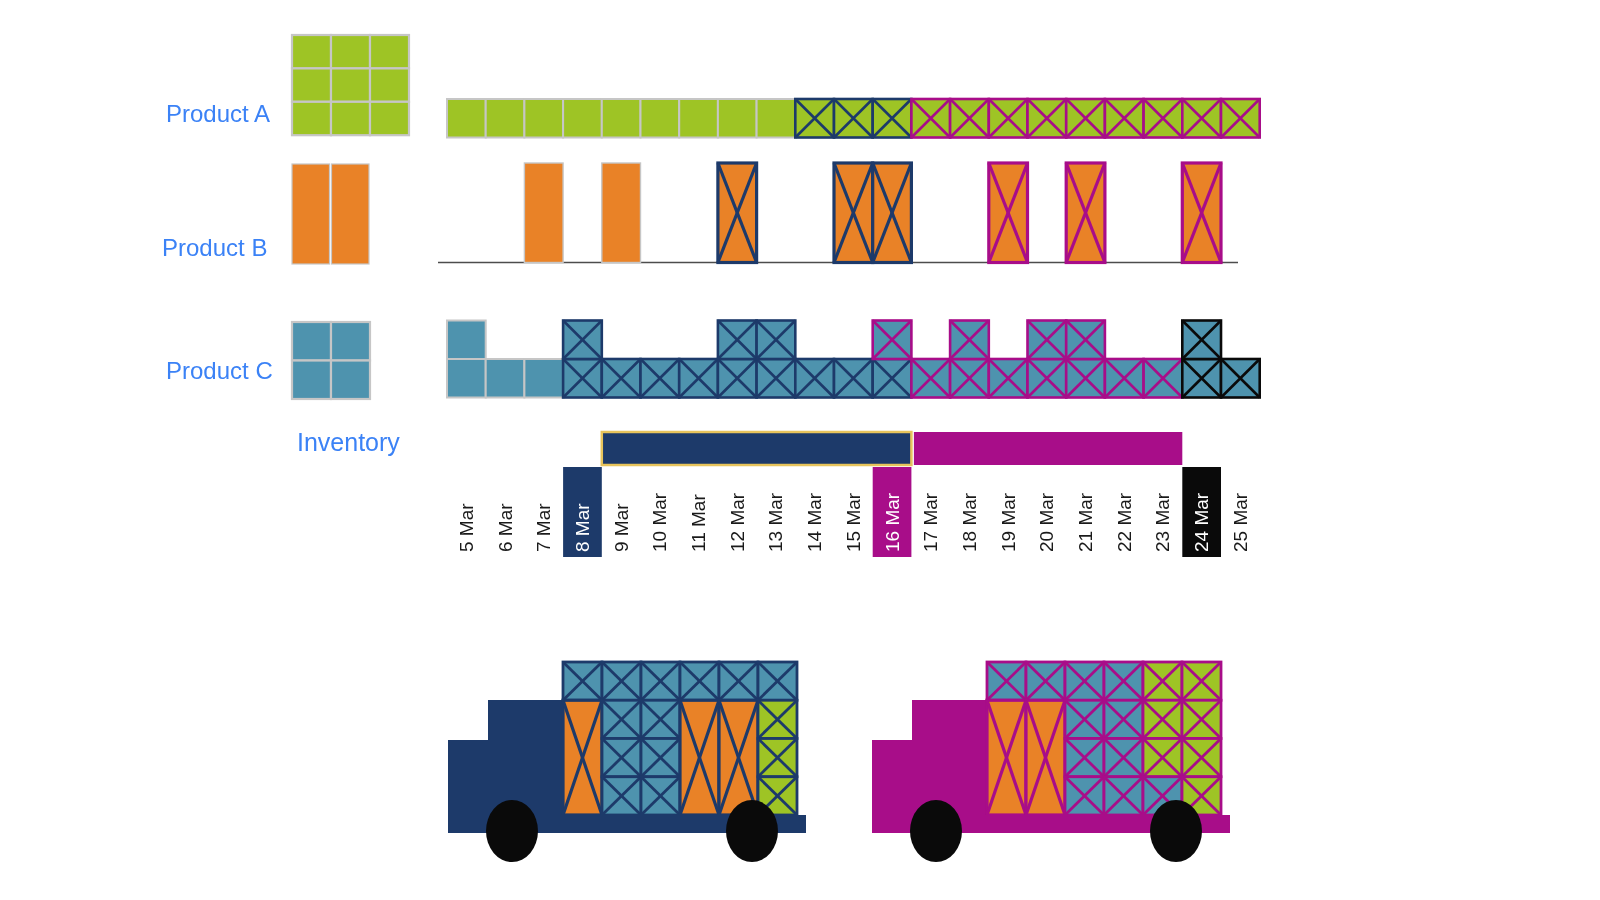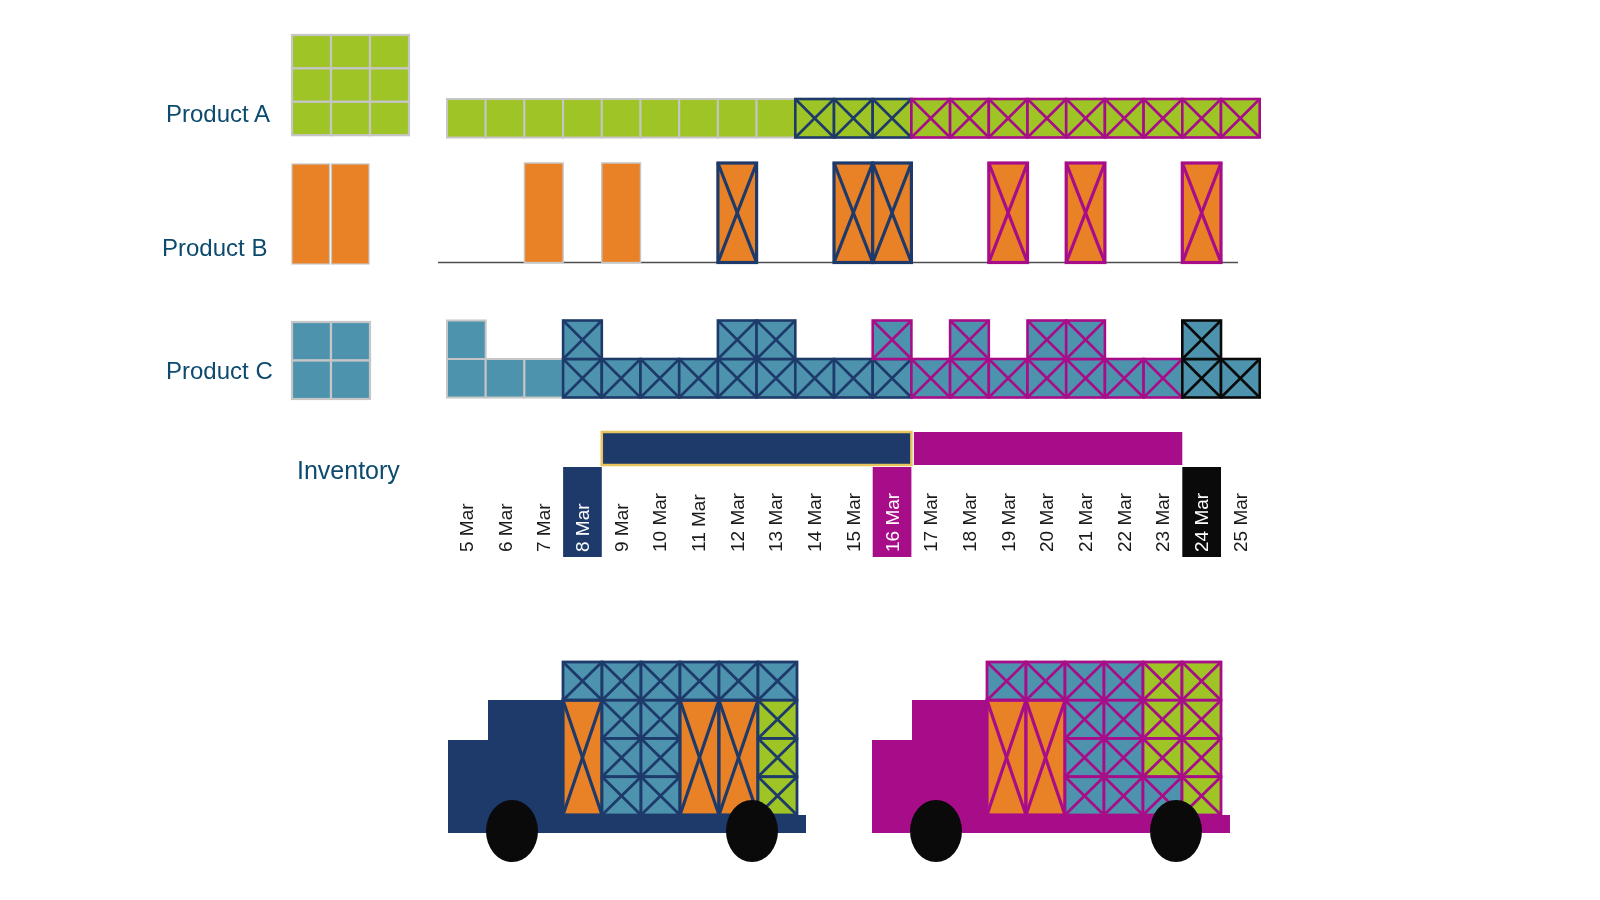--- a/index.html
+++ b/index.html
@@ -7,21 +7,21 @@
     position:relative;
     width:1600px;height:900px;
     background:#ffffff;
     font-family:"Liberation Sans", sans-serif;
     overflow:hidden;
   }
   #diagram{position:absolute;left:0;top:0;}
   .label{
     position:absolute;
     font-size:24px;
-    color:#0c4a6e;
+    color:#3b82f6;
     white-space:nowrap;
   }
   #diagram text{font-family:"Liberation Sans", sans-serif;}
 </style>
 </head>
 <body>
 
 <div class="canvas">
   <svg id="diagram" width="1600" height="900" viewBox="0 0 1600 900">
       <g>
@@ -589,14 +589,14 @@
         </g>
         <rect x="872" y="815" width="358" height="18" fill="#A80D89"></rect>
         <ellipse cx="936" cy="831" rx="26" ry="31" fill="#0A0A0A"></ellipse>
         <ellipse cx="1176" cy="831" rx="26" ry="31" fill="#0A0A0A"></ellipse>
       </g>
     </svg>
 
   <div class="label" style="left:166px;top:100px">Product A</div>
   <div class="label" style="left:162px;top:234px">Product B</div>
   <div class="label" style="left:166px;top:357px">Product C</div>
-  <div class="label" style="left:297px;top:456px;font-size:25px">Inventory</div>
+  <div class="label" style="left:297px;top:428px;font-size:25px">Inventory</div>
 </div>
 
 </body></html>

